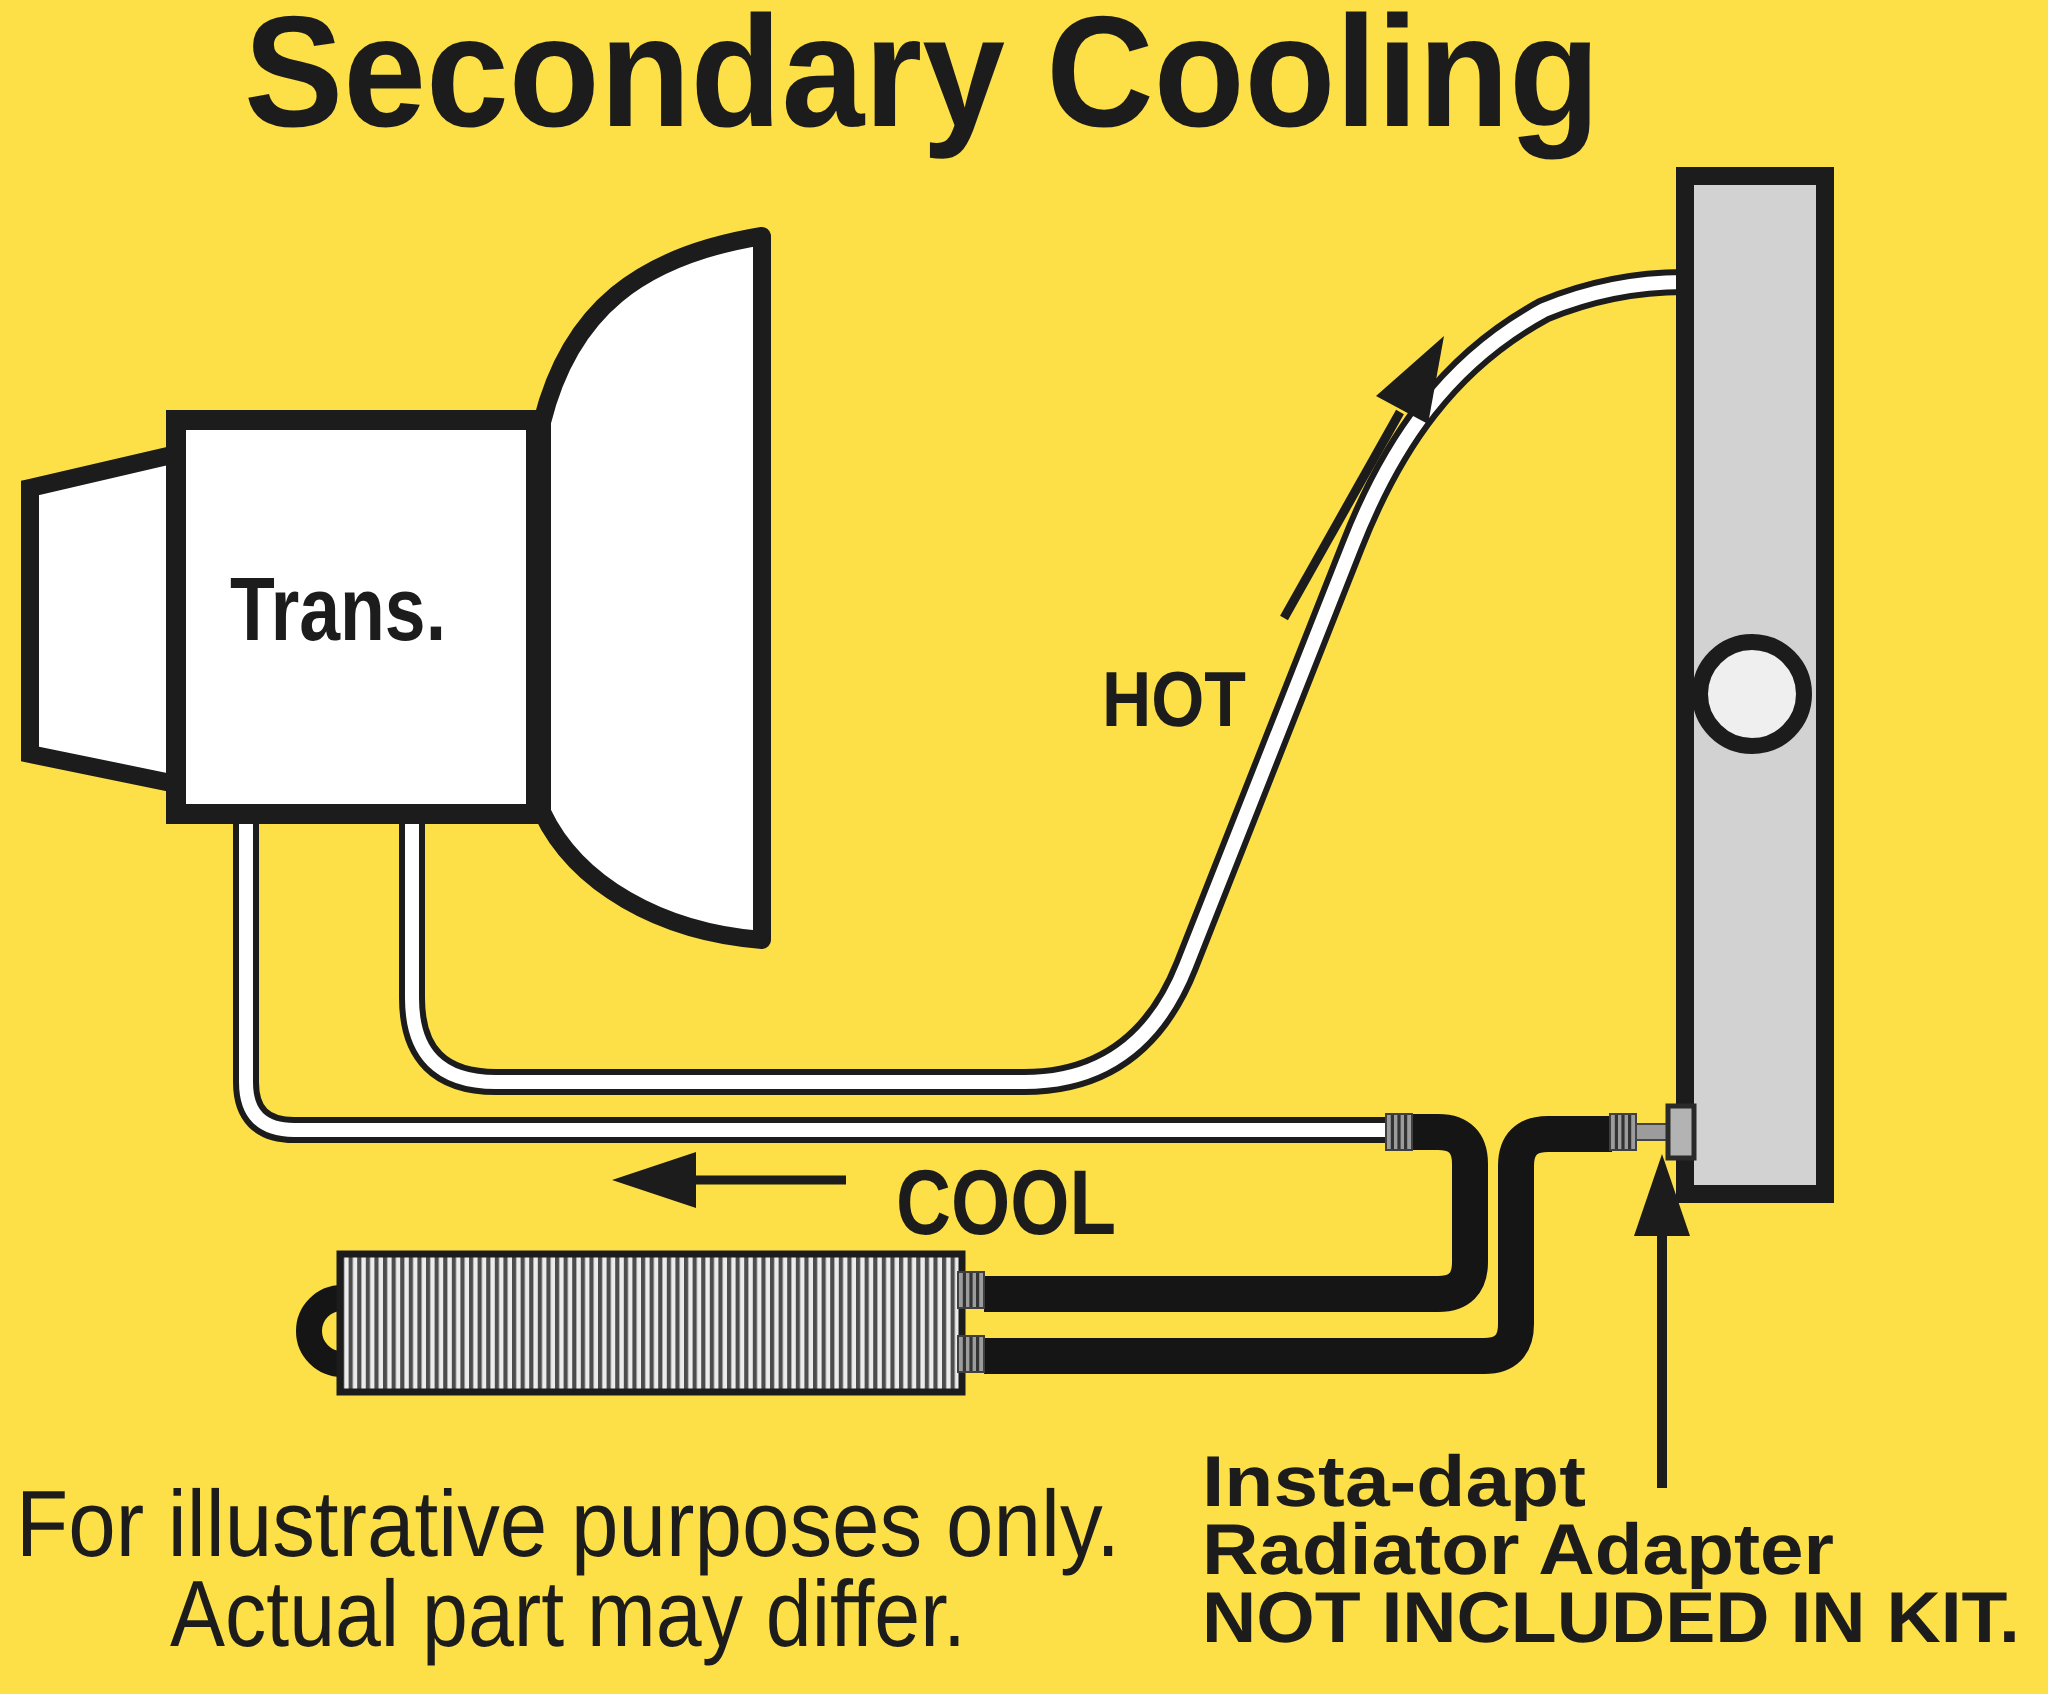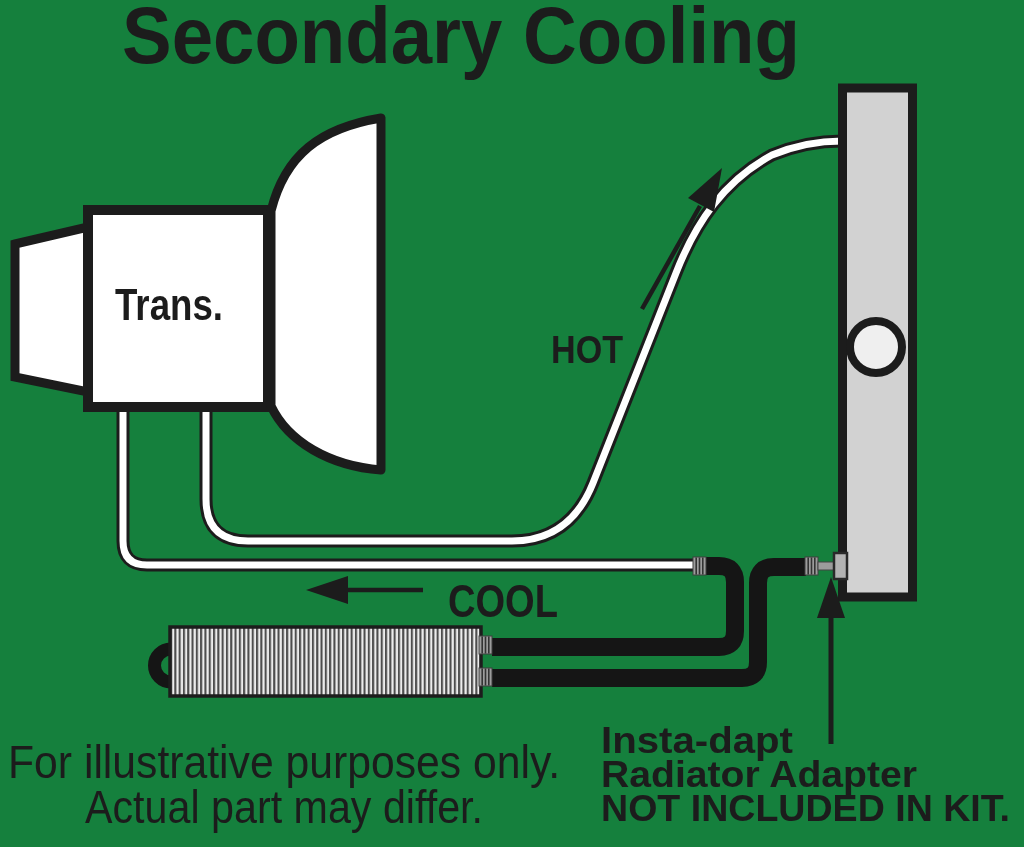--- a/index.html
+++ b/index.html
@@ -1,16 +1,16 @@
 <!DOCTYPE html>
 <html><head>
 <meta charset="utf-8">
 <style>
   html,body{margin:0;padding:0;background:#ffffff;}
-  .stage{position:relative;width:1024px;height:847px;background:#15803d;overflow:hidden;}
+  .stage{position:relative;width:1024px;height:847px;background:#fde047;overflow:hidden;}
   svg text{font-family:"Liberation Sans","DejaVu Sans",sans-serif;fill:#1c1c1c;}
   .bold{font-weight:bold;}
   .ink{stroke:#1c1c1c;}
   .white-core{stroke:#ffffff;}
   .hose{stroke:#151515;fill:none;}
   .nofill{fill:none;}
   .whitefill{fill:#ffffff;}
 </style>
 </head>
 <body>

